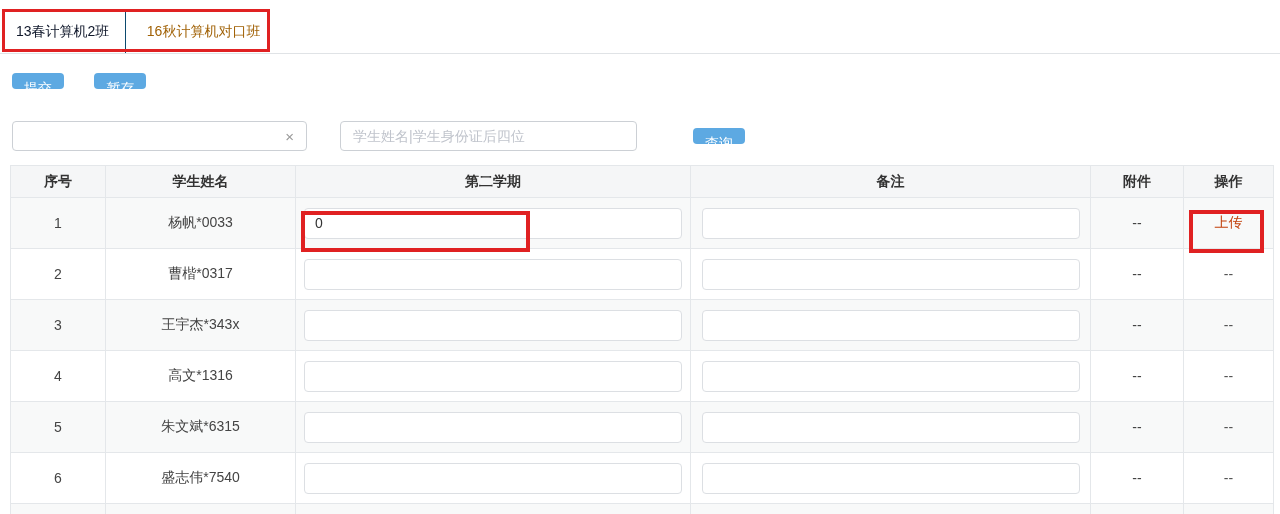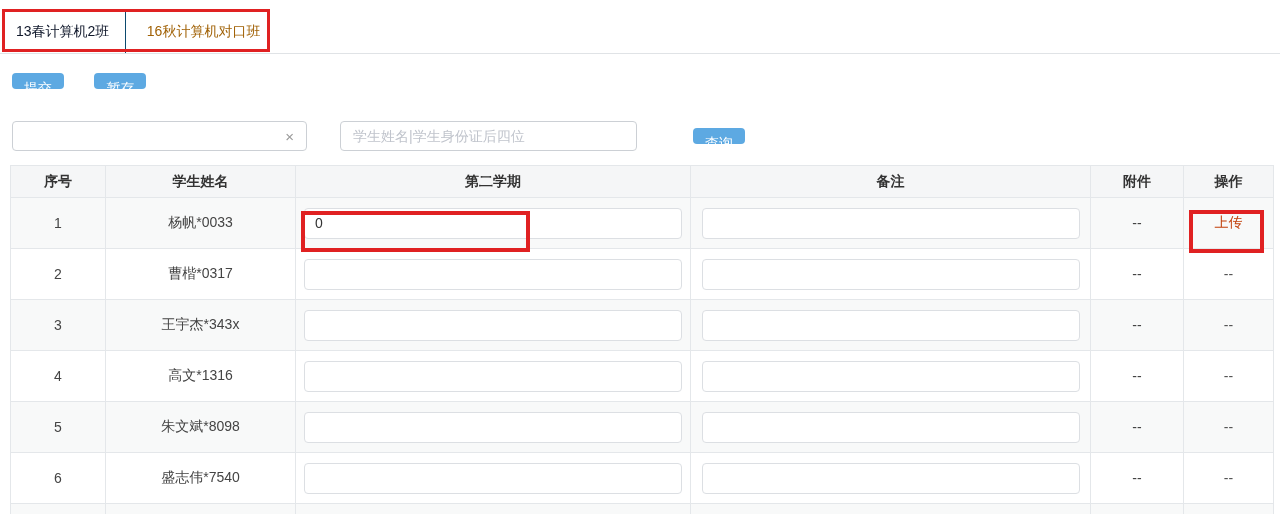--- a/index.html
+++ b/index.html
@@ -152,21 +152,21 @@
             <input class="cell-input" type="text" value="" style="">
           </td>
           <td class="dash">--</td>
           <td>
             <span class="action-dash">--</span>
           </td>
         </tr>
 
         <tr class="data-row striped">
           <td>5</td>
-          <td>朱文斌*8098</td>
+          <td>朱文斌*6315</td>
           <td>
             <input class="cell-input" type="text" value="" style="">
           </td>
           <td>
             <input class="cell-input" type="text" value="" style="">
           </td>
           <td class="dash">--</td>
           <td>
             <span class="action-dash">--</span>
           </td>

